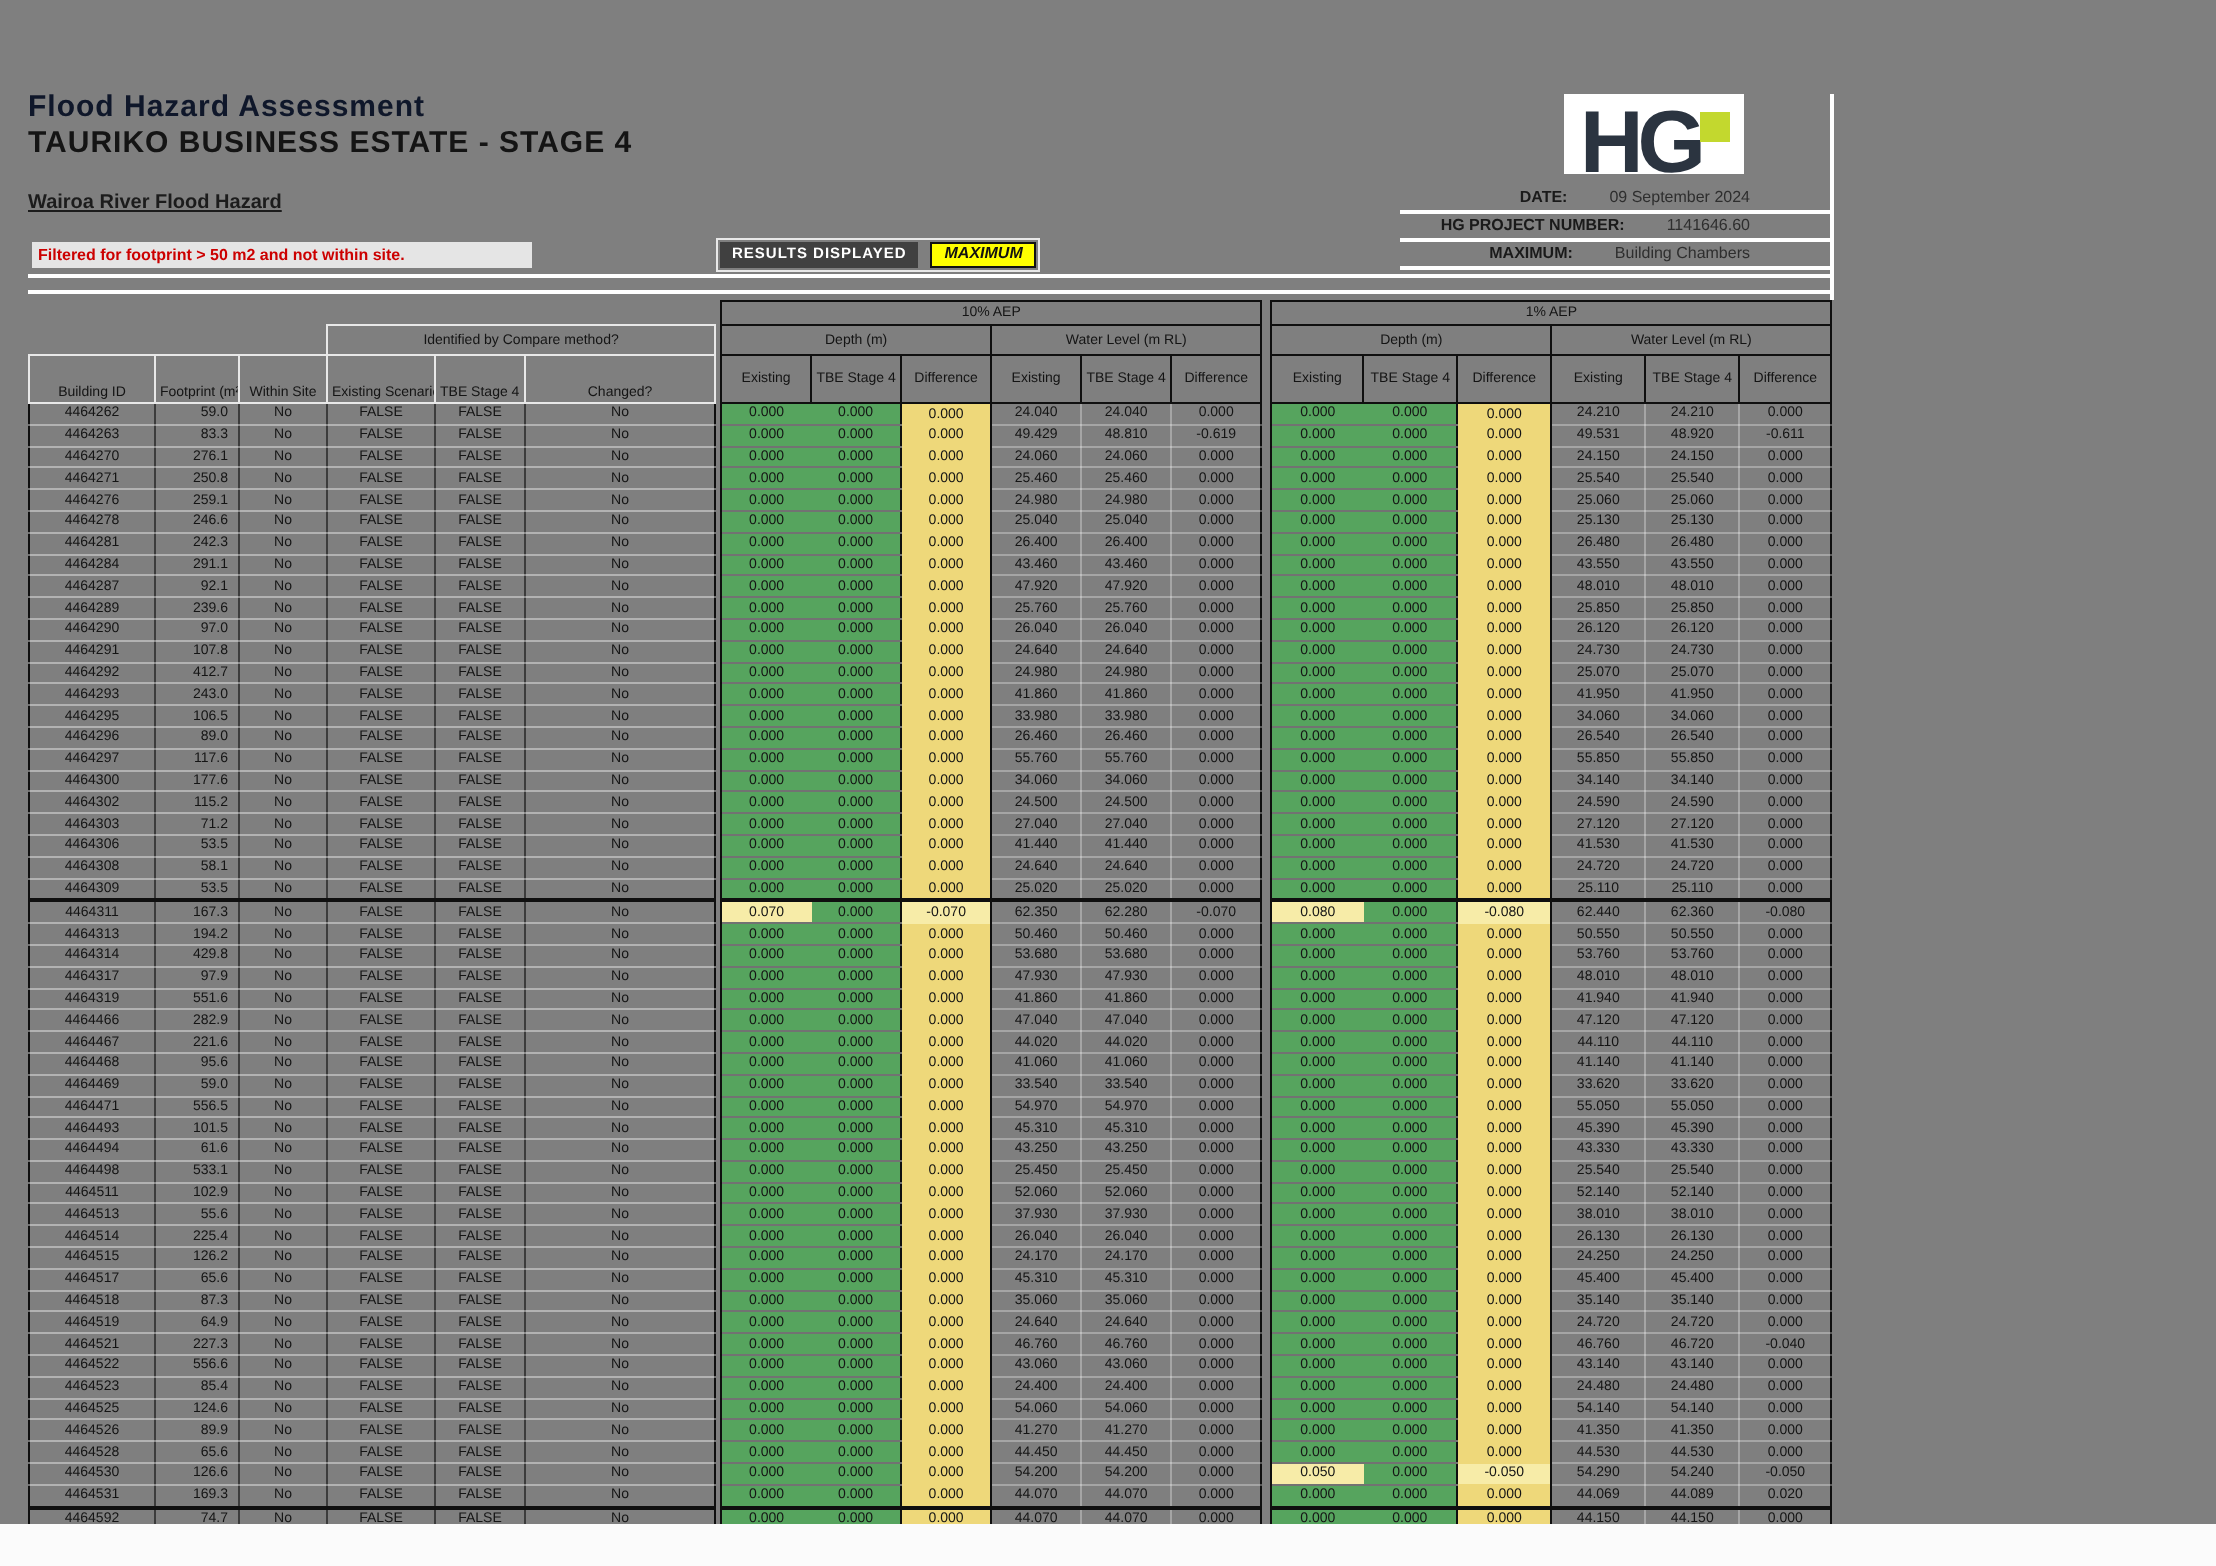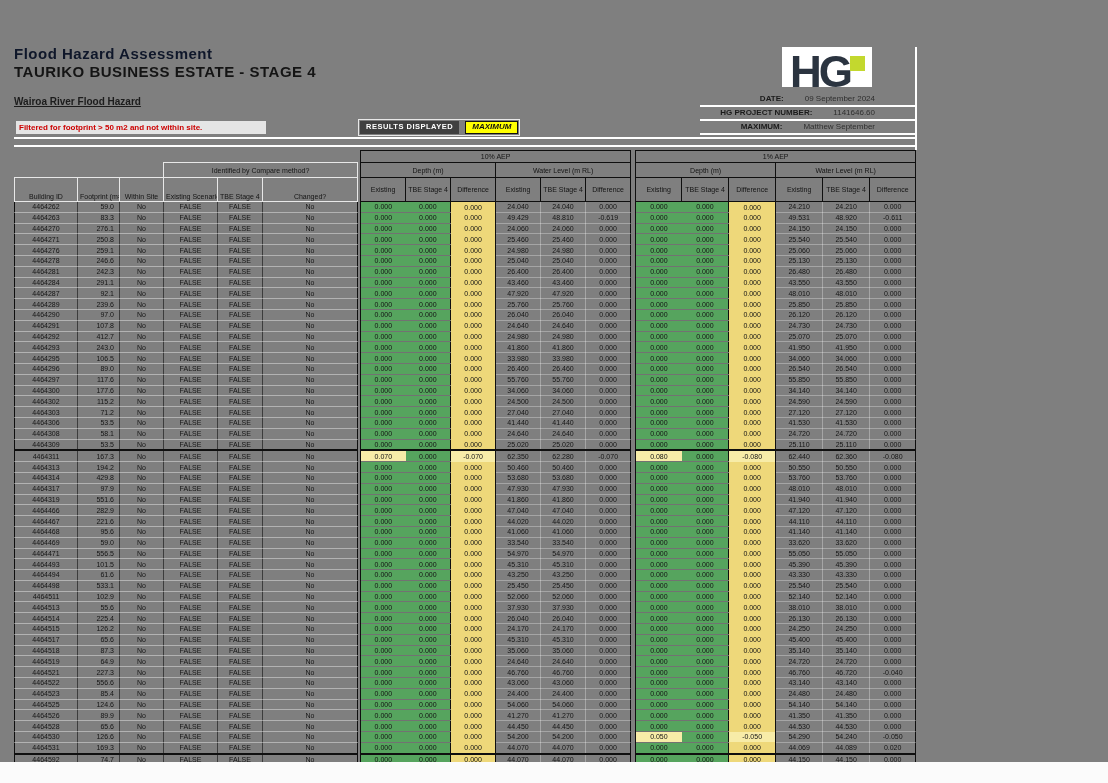--- a/index.html
+++ b/index.html
@@ -89,21 +89,21 @@
     <div class="row first">
       <span class="lbl">DATE:</span>
       <span class="val">09 September 2024</span>
     </div>
     <div class="row">
       <span class="lbl">HG PROJECT NUMBER:</span>
       <span class="val">1141646.60</span>
     </div>
     <div class="row">
       <span class="lbl">MAXIMUM:</span>
-      <span class="val">Matthew September</span>
+      <span class="val">Building Chambers</span>
     </div>
   </div>
 
   <div class="vline"></div>
   <div class="wline" style="left:14px;top:137px;width:901px;"></div>
   <div class="wline" style="left:14px;top:145px;width:901px;"></div>
 
   <table class="tbl">
     <colgroup>
       <col style="width:63px">

